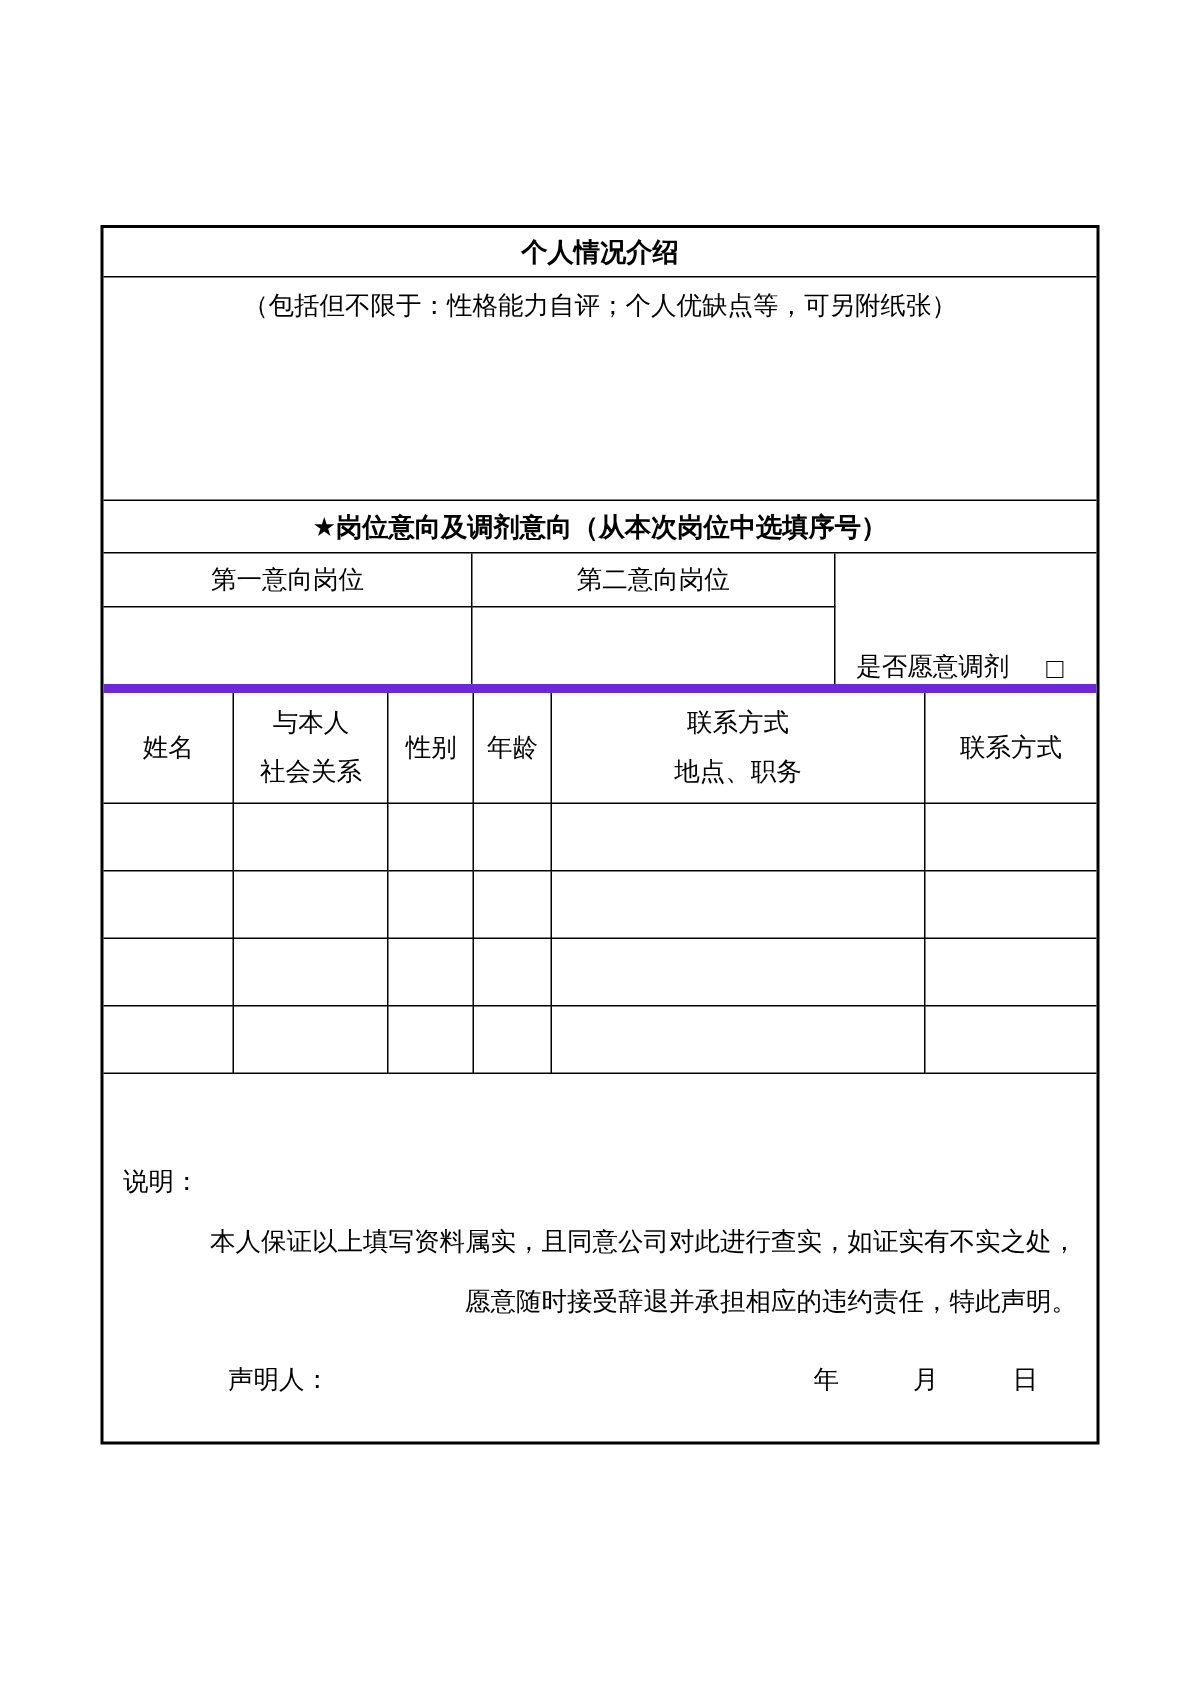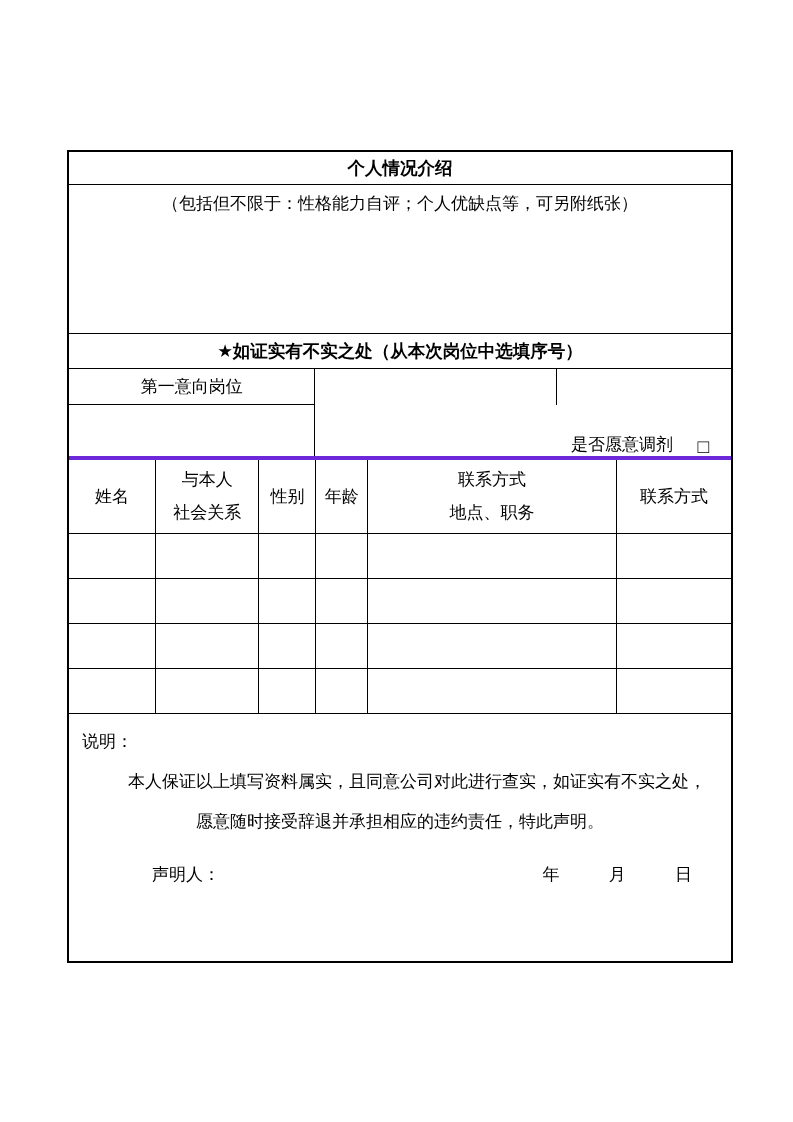--- a/index.html
+++ b/index.html
@@ -49,21 +49,21 @@
   }
   .r-sec {
     border-bottom: 1px solid #000;
   }
   .r-sec2 { height: 35px; }
   .r-sec3 { height: 38px; }
 
   
   .intent {
     height: 87px;
-    border-bottom: 4px solid #6d28d9;
+    border-bottom: 6px solid #6d28d9;
     display: grid;
     grid-template-columns: 37.2% 36.5% 1fr;
     grid-template-rows: 36px 1fr;
   }
   .intent > div { box-sizing: border-box; }
   .i-h1, .i-h2 {
     border-right: 1px solid #000;
     border-bottom: 1px solid #000;
     display: flex;
     align-items: center;
@@ -103,22 +103,23 @@
   table.family th:first-child, table.family td:first-child { border-left: none; }
   table.family th:last-child,  table.family td:last-child  { border-right: none; margin-left: 31px; }
   table.family tr.hdr th { border-top: none; height: 73px; line-height: 33px; }
   table.family tr.blank td { height: 45px; }
 
   
   .footer {
     flex: 1;
     padding: 8px 13px 0 13px;
     line-height: 40px;
-  }
-  .footer .para div { text-align: center; }
+    margin-top: 44px;
+  }
+  .footer .para div { text-align: right; }
   .footer .para .indent { text-indent: 2em; }
   .sign-line {
     display: flex;
     justify-content: space-between;
     margin-top: 16px;
     padding-left: 70px;
     padding-right: 26px;
     line-height: 36px;
     font-family: Liberation Mono, monospace;
   }
@@ -130,24 +131,25 @@
 
 <div class="page">
   <div class="form-table">
 
     <div class="row r-title bold-title">个人情况介绍</div>
 
     <div class="row r-intro">
       <span>（包括但不限于：性格能力自评；个人优缺点等，可另附纸张）</span>
     </div>
 
-    <div class="row r-sec r-sec2 bold-title">★如证实有不实之处（从本次岗位中选填序号）</div>
+    <div class="row r-sec r-sec2 bold-title">★岗位意向及调剂意向（从本次岗位中选填序号）</div>
 
     <div class="intent">
       <div class="i-h1">第一意向岗位</div>
+      <div class="i-h2">第二意向岗位</div>
       <div class="i-adjust">
         <span>是否愿意调剂</span>
         <span class="cbx">□</span>
       </div>
       <div class="i-b1"></div>
       <div class="i-b2"></div>
     </div>
 
 
     <table class="family">

